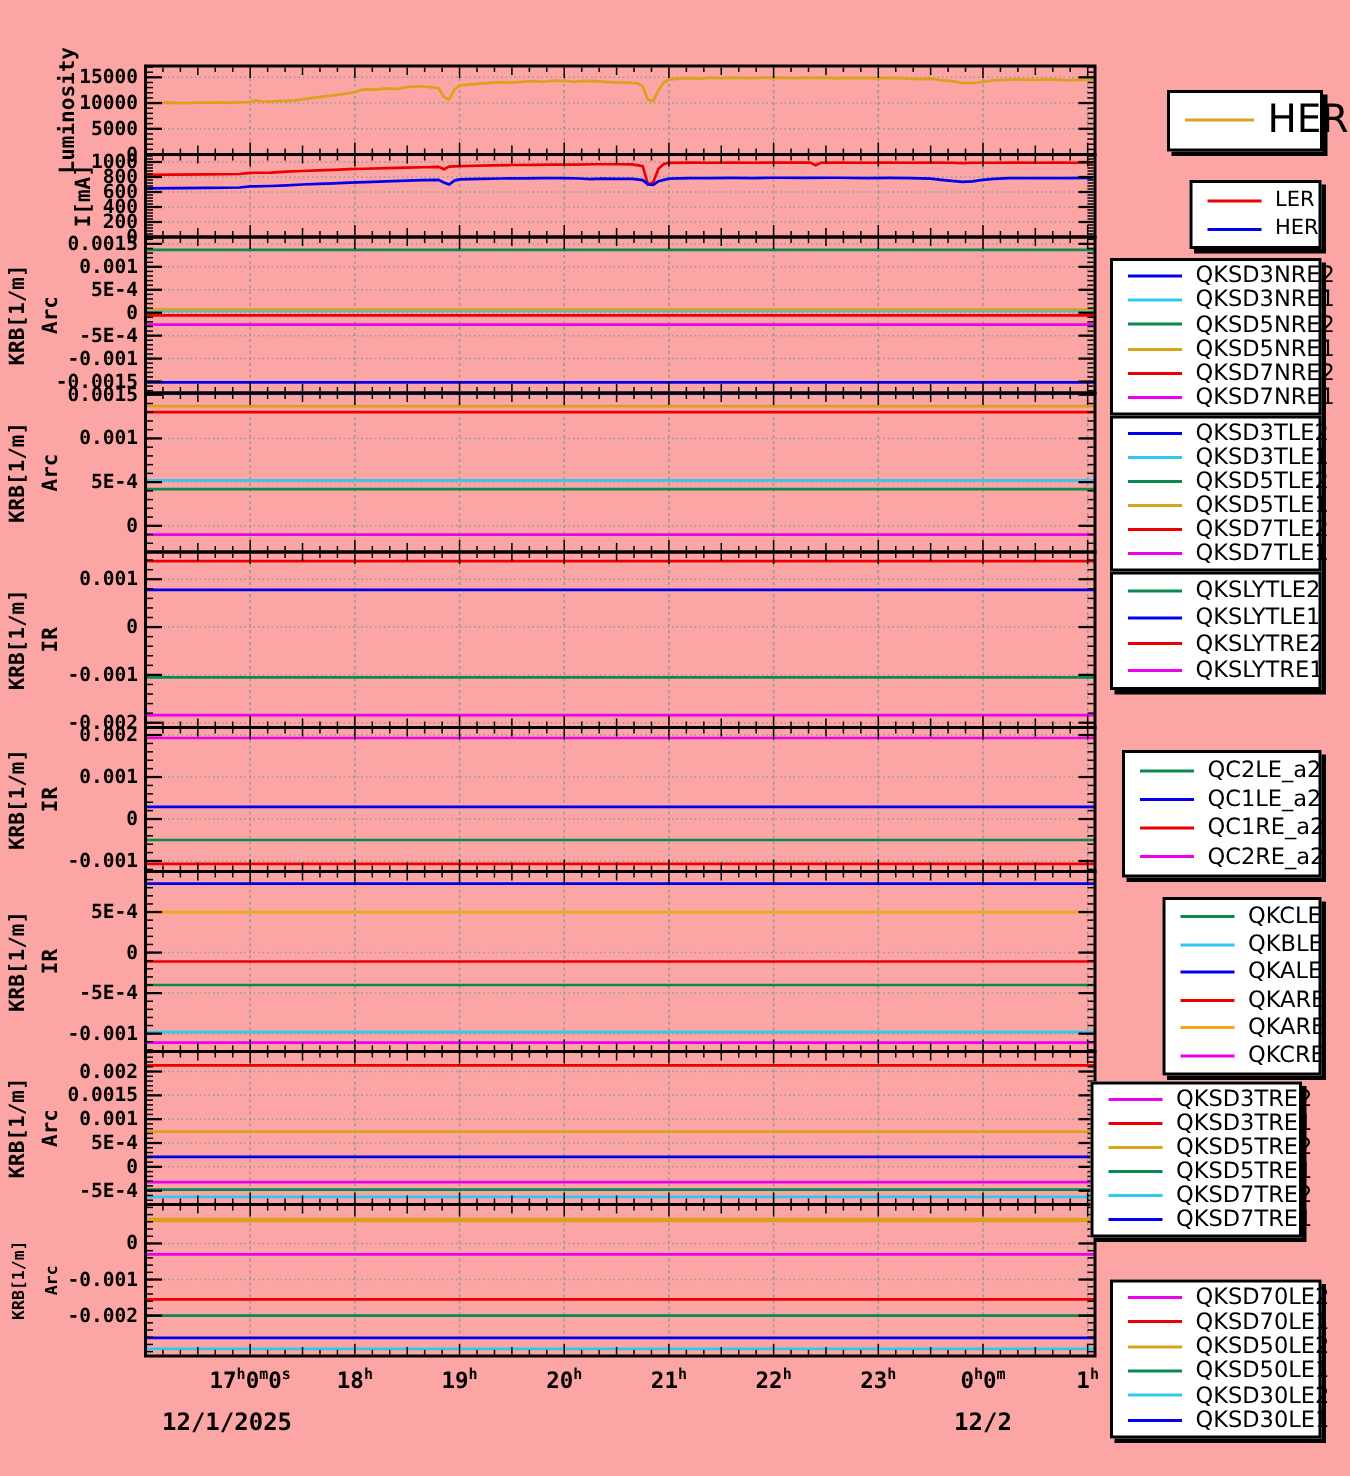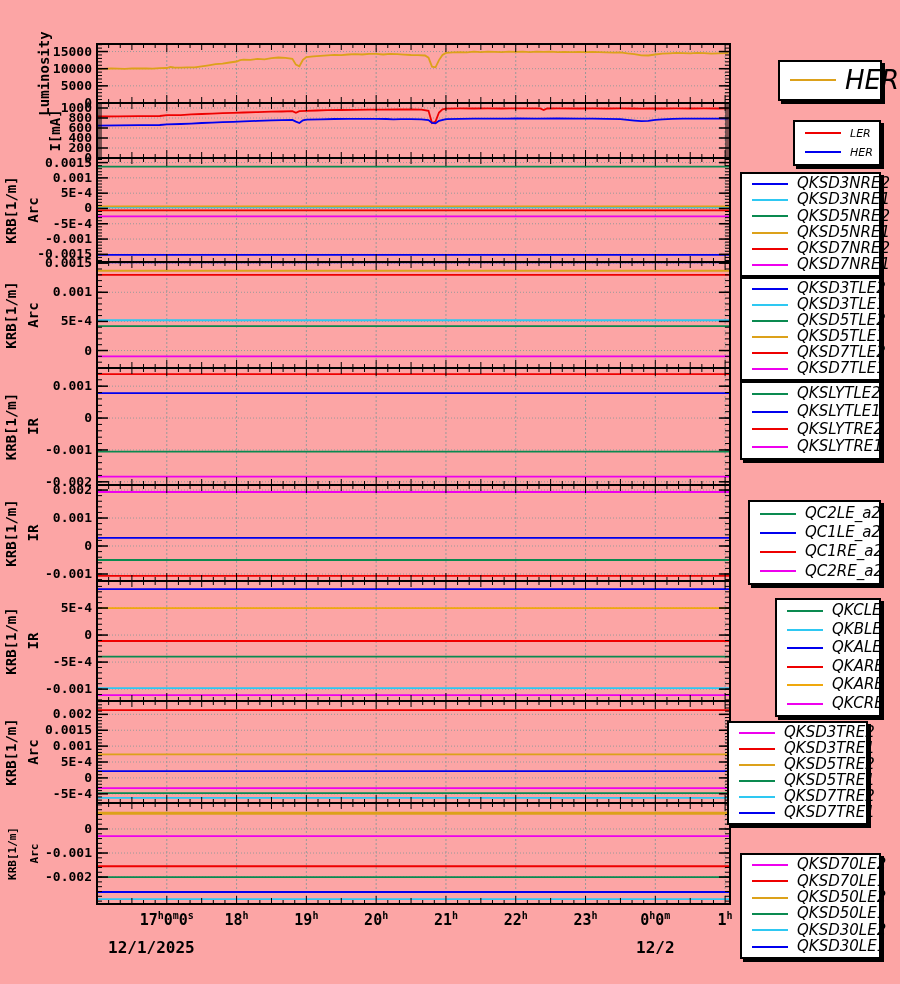--- a/index.html
+++ b/index.html
@@ -9,27 +9,27 @@
   text{fill:#000;}
   .ytick{font:bold 13px "DejaVu Sans Mono",monospace;}
   .ylab{font:bold 14px "DejaVu Sans Mono",monospace;}
   .ylab-sm{font:bold 11px "DejaVu Sans Mono",monospace;}
   .xlab{font:bold 15px "DejaVu Sans Mono",monospace;}
   .date{font:bold 16px "DejaVu Sans Mono",monospace;}
   .legend{position:absolute;background:#fff;border:2px solid #000;
           box-shadow:3px 3px 0 0 #000;box-sizing:border-box;
           display:flex;flex-direction:column;justify-content:space-around;
           padding:2px 4px;z-index:5;}
-  .legend .row{display:flex;align-items:center;min-height:0;font-style:italic;}
+  .legend .row{display:flex;align-items:center;min-height:0;}
   .legend .sample{flex:0 0 36px;height:0;border-top:2px solid #000;margin:0 9px 0 6px;}
   .legend .lab{font-family:"DejaVu Sans",sans-serif;font-size:15px;color:#000;
                white-space:nowrap;line-height:1.05;}
   .legend.big .lab{font-size:26px;}
   .legend.big .sample{flex-basis:46px;}
-  .legend.small .lab{font-size:11px;}
+  .legend.small .lab{font-size:14px;}
 </style>
 </head>
 <body>
 
 <div class="page">
   <svg id="chart-svg" width="900" height="984" viewBox="0 0 900 984">
       <g>
         <clipPath id="clip0">
           <rect x="97" y="44" width="633" height="59"></rect>
         </clipPath>

